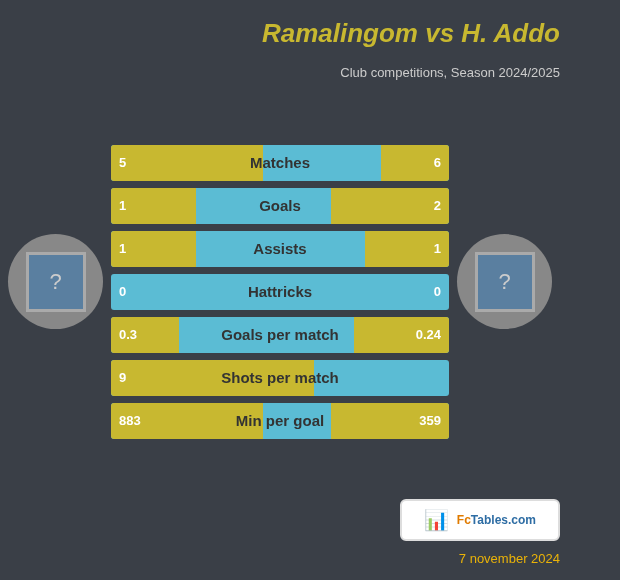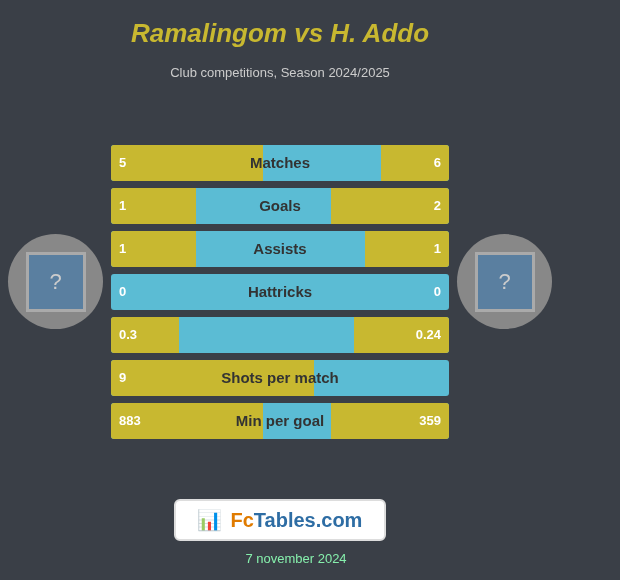--- a/index.html
+++ b/index.html
@@ -10,21 +10,21 @@
       font-family: Arial, sans-serif;
       overflow: hidden;
     }
     .container {
       width: 560px;
       height: 580px;
       background-color: #3a3f47;
       position: relative;
       display: flex;
       flex-direction: column;
-      align-items: center;
+      align-items: flex-end;
     }
     .title {
       color: #c8b830;
       font-size: 26px;
       font-weight: bold;
       margin-top: 18px;
       text-align: center;
       font-style: italic;
     }
     .subtitle {
@@ -134,29 +134,29 @@
       padding: 7px 22px;
       display: flex;
       align-items: center;
       gap: 8px;
     }
     .logo-icon {
       font-size: 20px;
       color: #2e6da4;
     }
     .logo-text {
-      font-size: 20px;
+      font-size: 12px;
       font-weight: bold;
       color: #2e6da4;
     }
     .logo-text span {
       color: #e07b00;
     }
     .date-text {
-      color: #86efac;
+      color: #eab308;
       font-size: 13px;
       margin-top: 10px;
       margin-bottom: 14px;
       margin-left: 32px;
     }
   </style>
 </head>
 <body>
 
 <div class="container">
@@ -197,20 +197,21 @@
         <div class="stat-row">
           <div class="stat-bar-bg"></div>
           <div class="stat-label">Hattricks</div>
           <div class="stat-val-left">0</div>
           <div class="stat-val-right">0</div>
         </div>
         <div class="stat-row">
           <div class="stat-bar-bg"></div>
           <div class="stat-bar-left" style="width: 20%;"></div>
           <div class="stat-bar-right" style="width: 28%;"></div>
+          <div class="stat-label">Goals per match</div>
           <div class="stat-val-left">0.3</div>
           <div class="stat-val-right">0.24</div>
         </div>
         <div class="stat-row">
           <div class="stat-bar-bg"></div>
           <div class="stat-bar-left" style="width: 60%;"></div>
           <div class="stat-label">Shots per match</div>
           <div class="stat-val-left">9</div>
         </div>
         <div class="stat-row">

